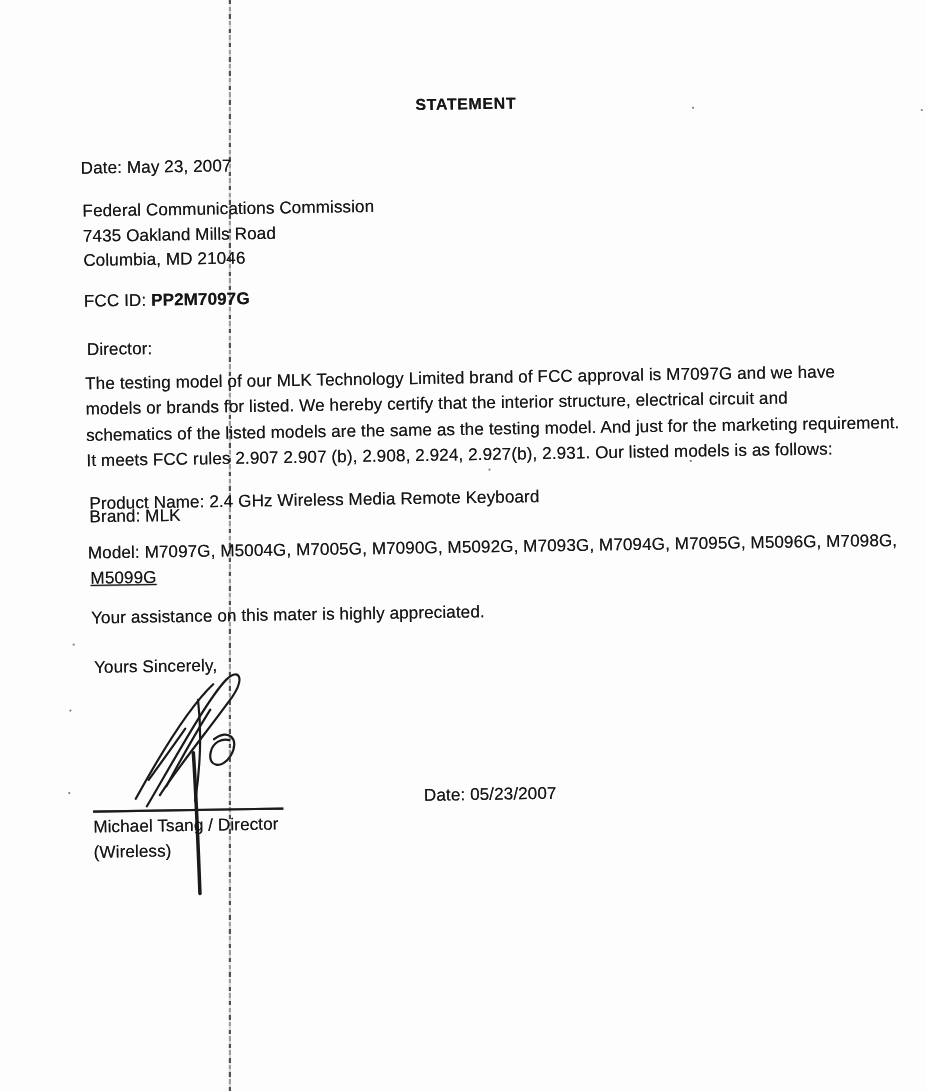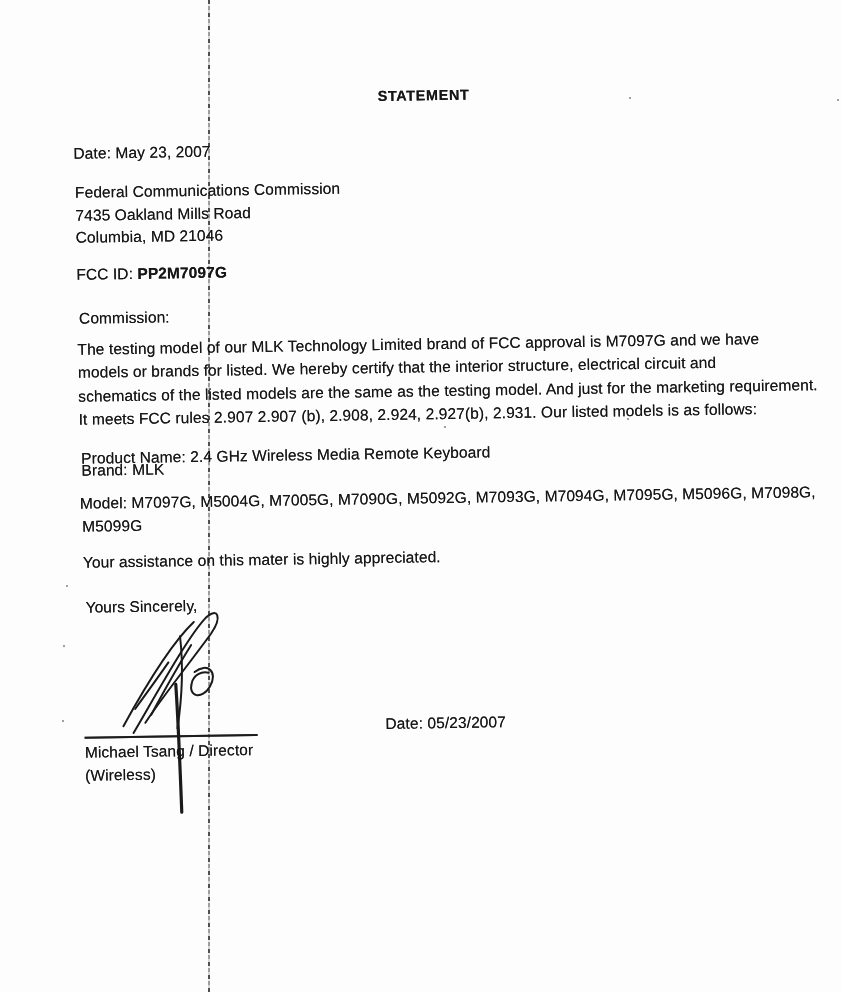--- a/index.html
+++ b/index.html
@@ -108,31 +108,31 @@
     <div class="txt" style="left:71px;top:147px;">Date: May 23, 2007</div>
 
     <div class="txt" style="left:72px;top:186px;">Federal Communications Commission</div>
     <div class="txt" style="left:72px;top:209px;">7435 Oakland Mills Road</div>
     <div class="txt" style="left:72px;top:231px;">Columbia, MD 21046</div>
 
     <div class="txt" style="left:72px;top:268px;">
       <span>FCC ID: </span><span class="bold">PP2M7097G</span>
     </div>
 
-    <div class="txt" style="left:74px;top:312px;">Commission:</div>
+    <div class="txt" style="left:74px;top:312px;">Director:</div>
 
     <div class="txt" style="left:72px;top:343px;">The testing model of our MLK Technology Limited brand of FCC approval is M7097G and we have</div>
     <div class="txt" style="left:72px;top:366px;">models or brands for listed. We hereby certify that the interior structure, electrical circuit and</div>
     <div class="txt" style="left:72px;top:390px;">schematics of the listed models are the same as the testing model. And just for the marketing requirement.</div>
     <div class="txt" style="left:72px;top:413px;">It meets FCC rules 2.907 2.907 (b), 2.908, 2.924, 2.927(b), 2.931. Our listed models is as follows:</div>
 
     <div class="txt" style="left:74px;top:452px;">Product Name: 2.4 GHz Wireless Media Remote Keyboard</div>
     <div class="txt" style="left:74px;top:464px;">Brand: MLK</div>
     <div class="txt" style="left:72px;top:497px;">Model: M7097G, M5004G, M7005G, M7090G, M5092G, M7093G, M7094G, M7095G, M5096G, M7098G,</div>
-    <div class="txt" style="left:74px;top:520px;">M5099G</div>
+    <div class="txt" style="left:74px;top:520px;text-decoration:underline;">M5099G</div>
 
     <div class="txt" style="left:74px;top:556px;">Your assistance on this mater is highly appreciated.</div>
 
     <div class="txt" style="left:76px;top:601px;">Yours Sincerely,</div>
 
     <svg class="sig-svg" width="160" height="230" viewBox="0 0 160 230">
       <path d="M 18,133 C 38,98 66,52 90,30"></path>
       <path d="M 28,140 C 50,104 84,44 102,26 C 114,15 119,25 107,42 C 86,70 56,106 40,130"></path>
       <path d="M 46,122 C 60,97 76,70 87,53"></path>
       <path d="M 30,116 C 42,100 54,84 64,70"></path>

